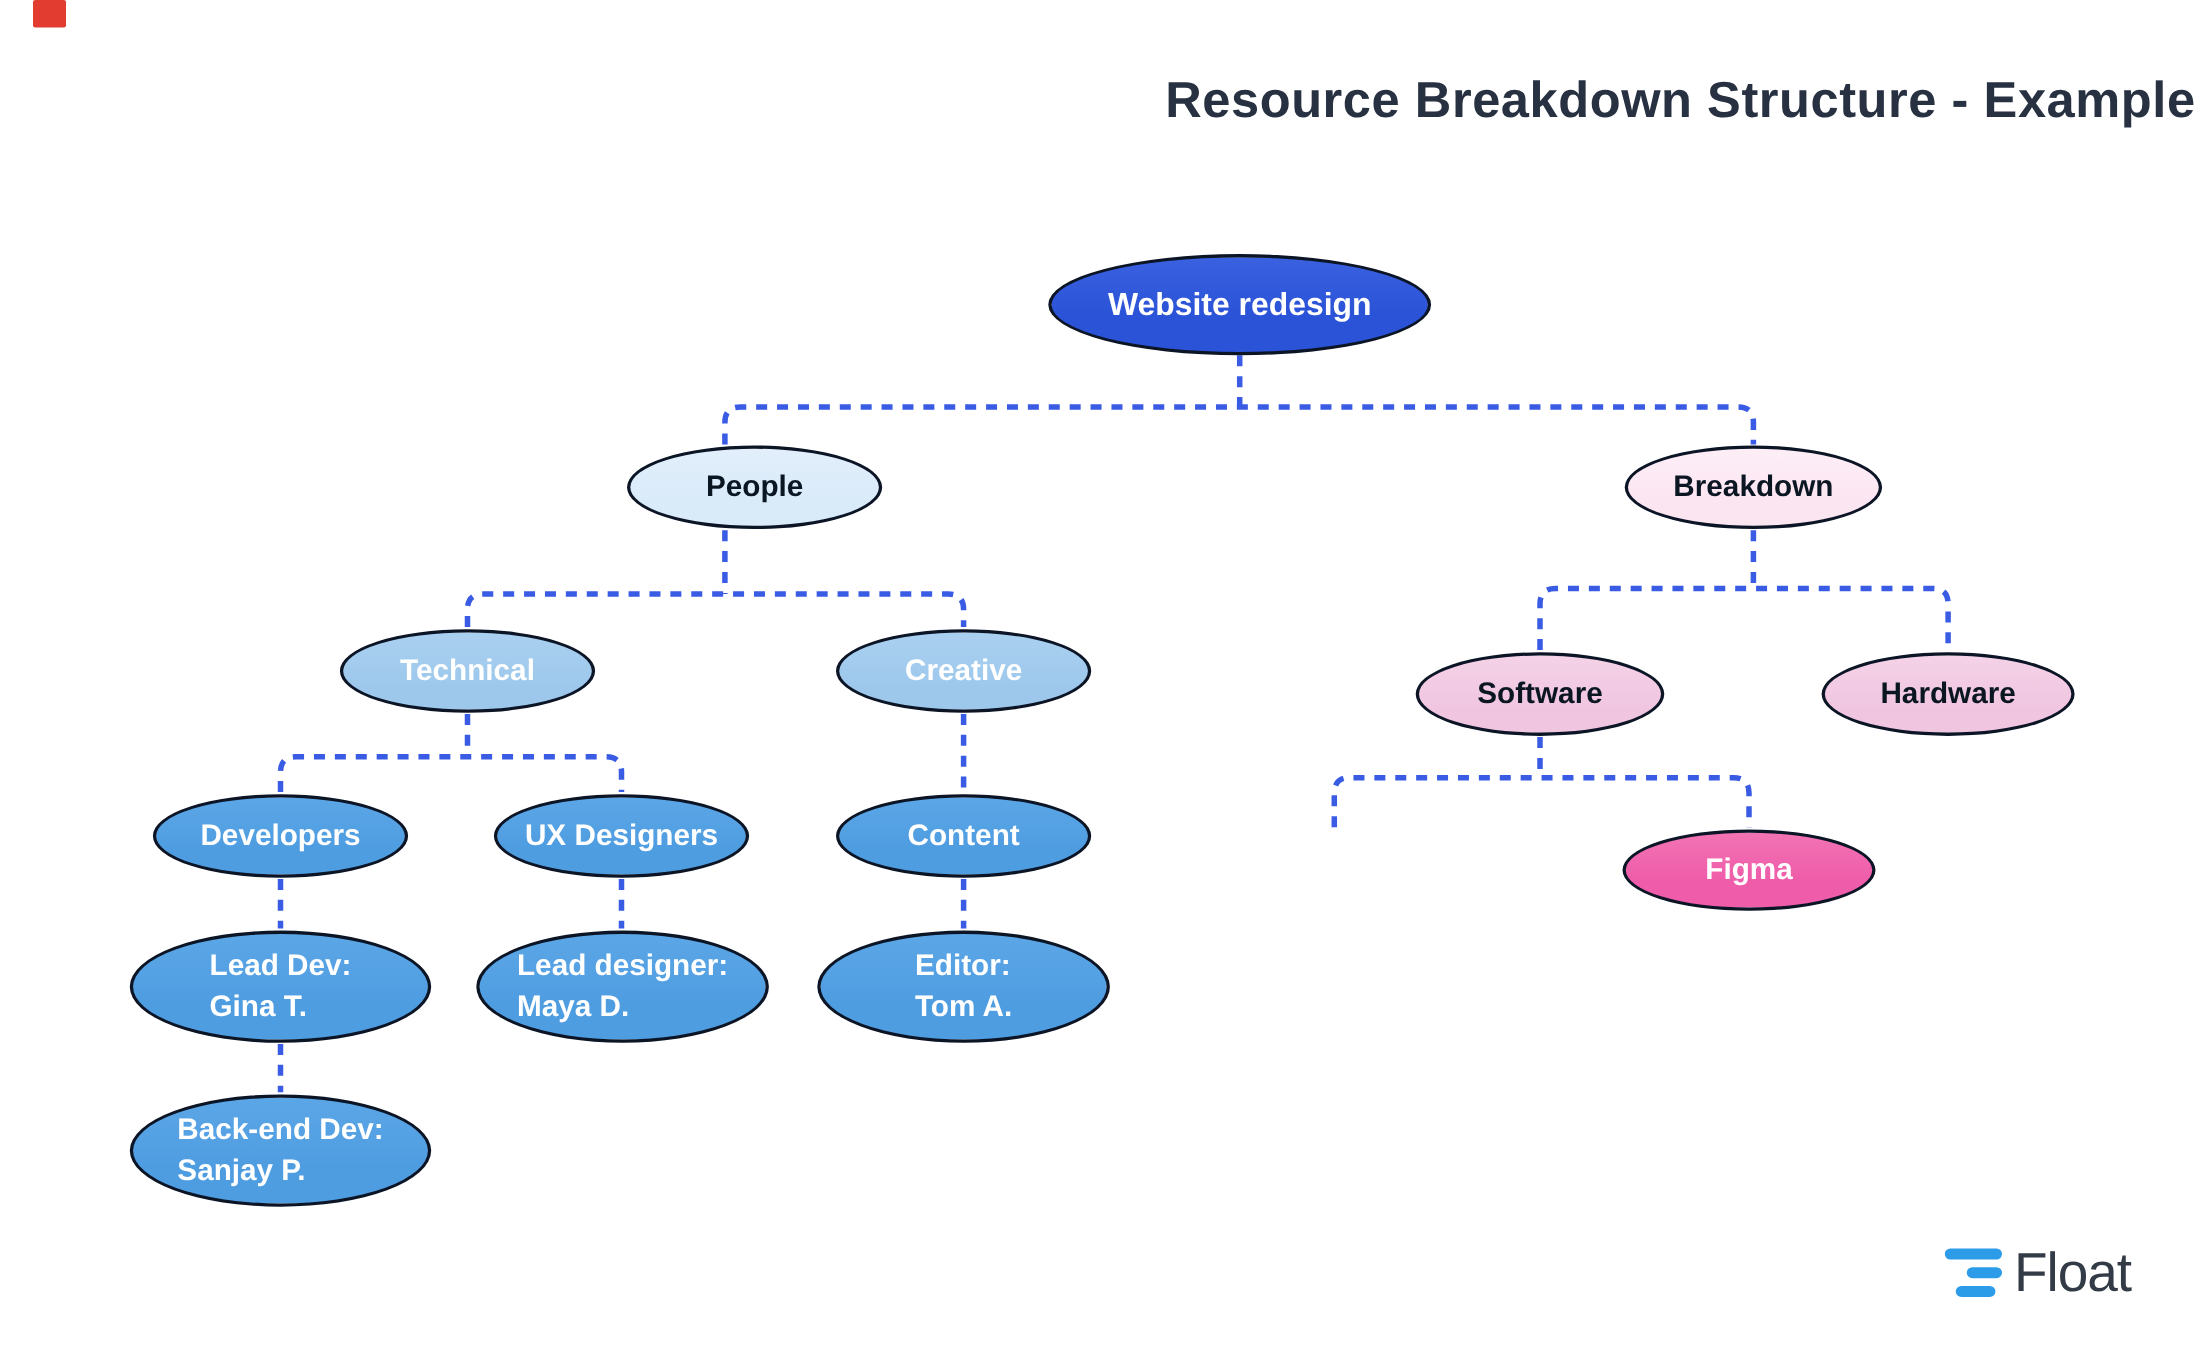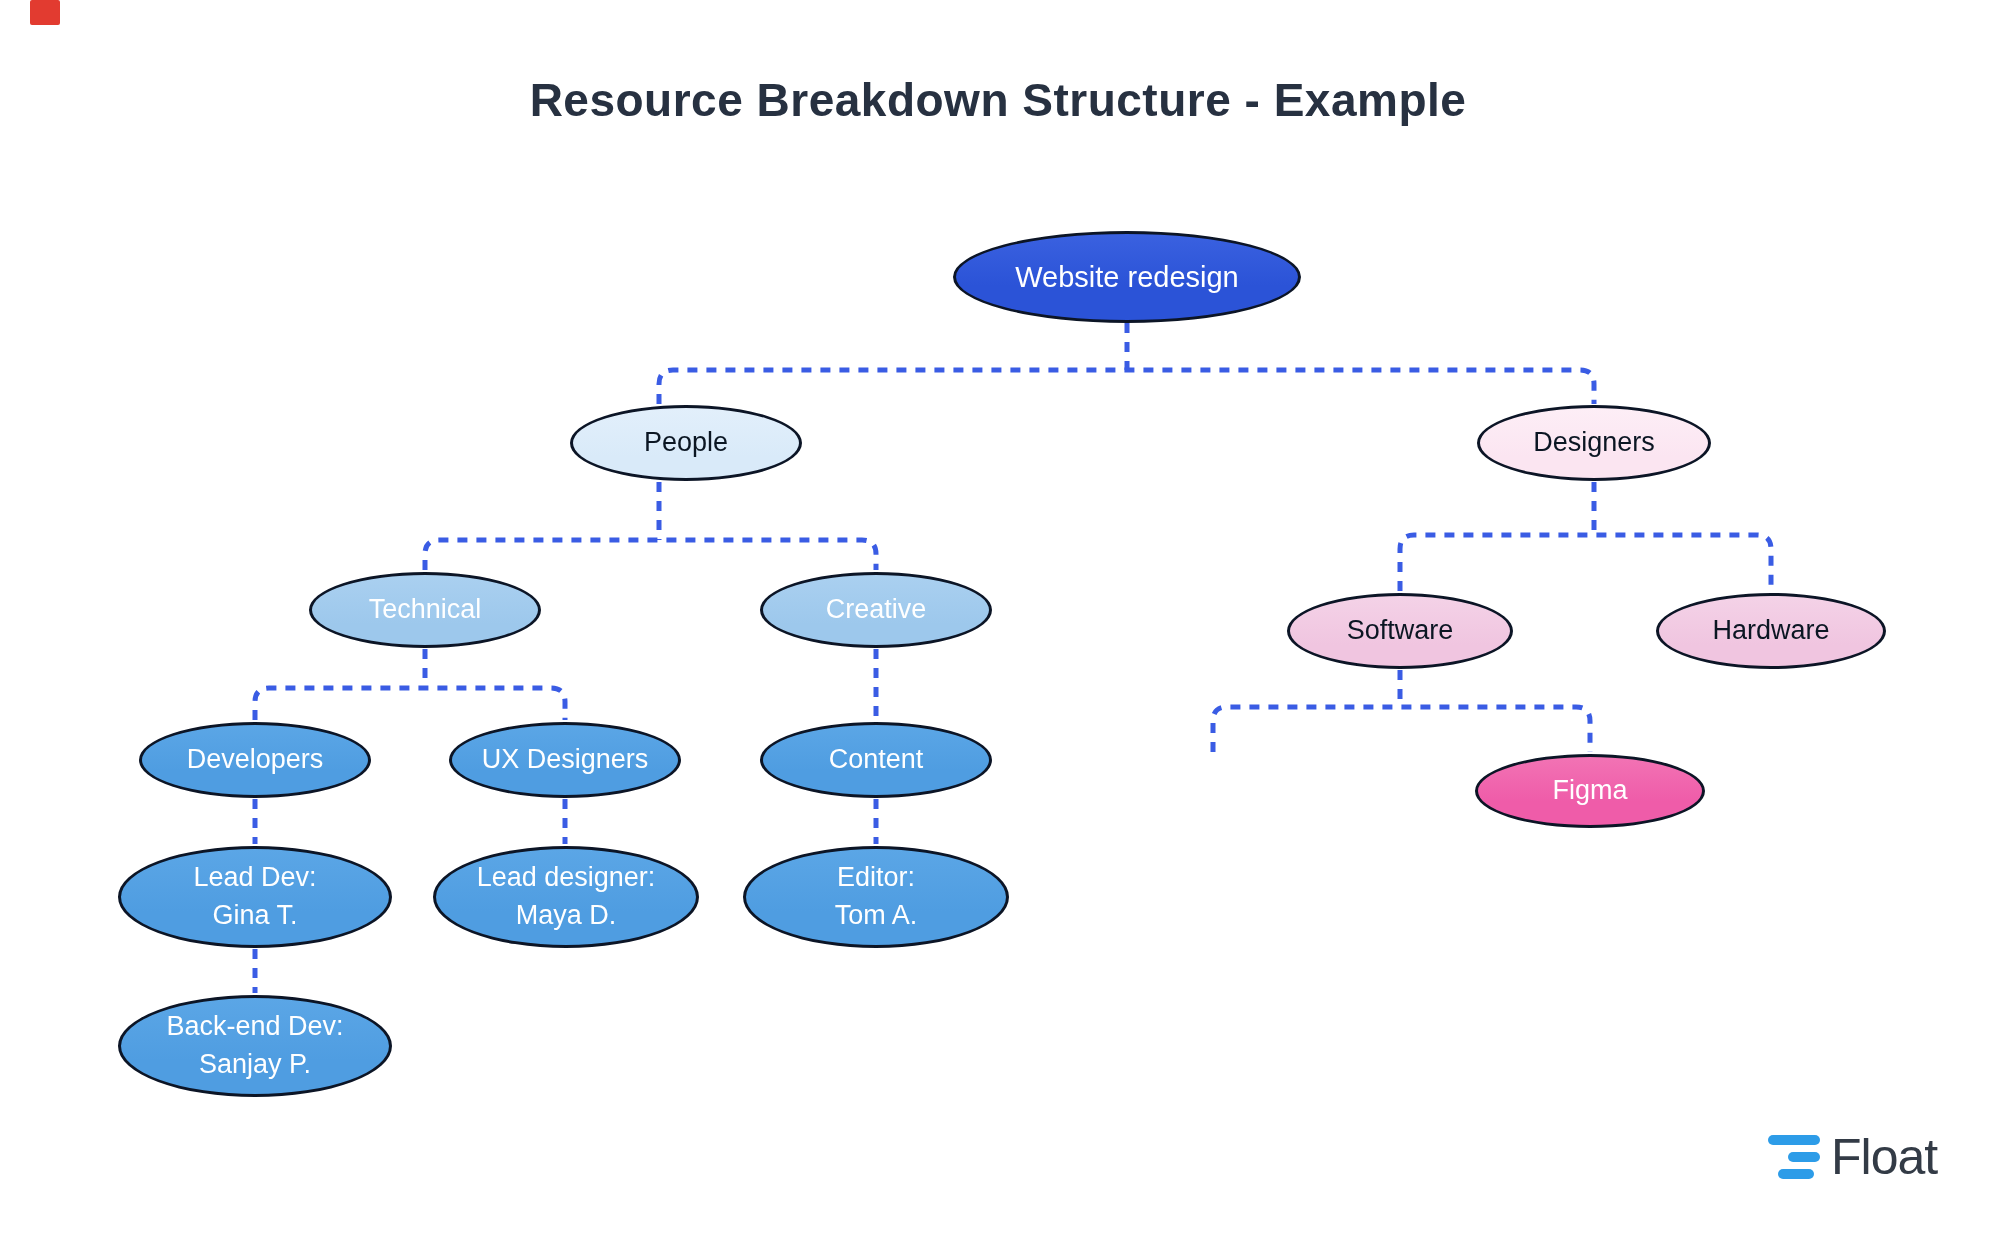--- a/index.html
+++ b/index.html
@@ -16,23 +16,23 @@
   .corner-marker {
     position: absolute;
     left: 30px; top: 0;
     width: 30px; height: 25px;
     background: #e23b30;
     border-radius: 2px;
   }
 
   .page-title {
     position: absolute;
-    left: 0; top: 73px;
+    left: 0; top: 63px;
     width: 100%;
-    text-align: center;
+    text-align: right;
     font-size: 46px;
     font-weight: 700;
     letter-spacing: 0.5px;
     color: var(--title-color, #273141);
   }
 
   svg.connectors {
     position: absolute;
     left: 0; top: 0;
   }
@@ -45,22 +45,22 @@
   }
 
   .node {
     position: absolute;
     border-radius: 50%;
     border: 3px solid var(--node-outline, #0c1526);
     box-sizing: border-box;
     display: flex;
     align-items: center;
     justify-content: center;
-    text-align: center;
-    font-weight: 400;
+    text-align: left;
+    font-weight: 700;
     font-size: 27px;
     line-height: 1.4;
     white-space: pre-line;
   }
 
   
   .fill-root      { background: linear-gradient(180deg, #3a61e0 0%, var(--root-fill, #2b53d7) 60%); color: var(--text-light, #ffffff); }
   .fill-lightblue { background: linear-gradient(180deg, #e2effb 0%, var(--light-blue-fill, #d9eaf9) 70%); color: var(--text-dark, #0b1623); }
   .fill-lightpink { background: linear-gradient(180deg, #fdeef6 0%, var(--light-pink-fill, #fbe5f1) 70%); color: var(--text-dark, #0b1623); }
   .fill-midblue   { background: linear-gradient(180deg, #aad0f0 0%, var(--mid-blue-fill, #9dc8ec) 70%); color: var(--text-light, #ffffff); }
@@ -134,21 +134,21 @@
     <path class="connector" d="M1213,752 L1213,721 Q1213,707 1227,707 L1576,707 Q1590,707 1590,721 L1590,752"></path>
     <path class="connector" d="M255,799 L255,844"></path>
     <path class="connector" d="M565,799 L565,844"></path>
     <path class="connector" d="M876,799 L876,844"></path>
     <path class="connector" d="M255,949 L255,993"></path>
   </svg>
 
   <div class="node fill-root n-root">Website redesign</div>
 
   <div class="node fill-lightblue n-people">People</div>
-  <div class="node fill-lightpink n-technology">Designers</div>
+  <div class="node fill-lightpink n-technology">Breakdown</div>
 
   <div class="node fill-midblue n-creative">Creative</div>
   <div class="node fill-midblue n-technical">Technical</div>
   <div class="node fill-midpink n-software">Software</div>
   <div class="node fill-midpink n-hardware">Hardware</div>
 
   <div class="node fill-blue n-developers">Developers</div>
   <div class="node fill-blue n-ux">UX Designers</div>
   <div class="node fill-blue n-content">Content</div>
   <div class="node fill-hotpink n-figma">Figma</div>

